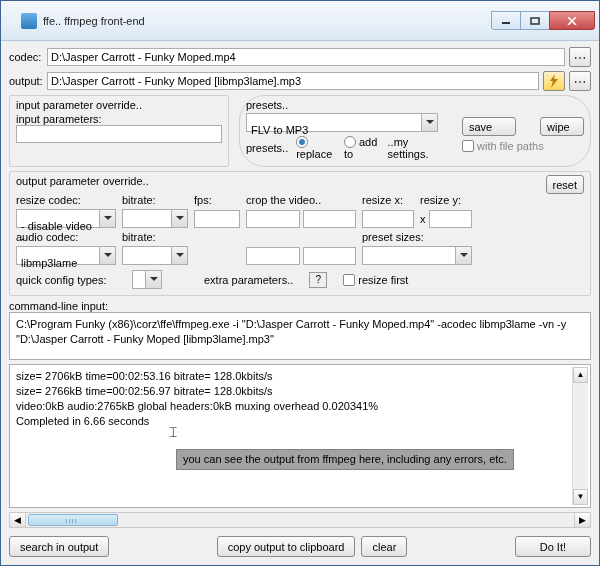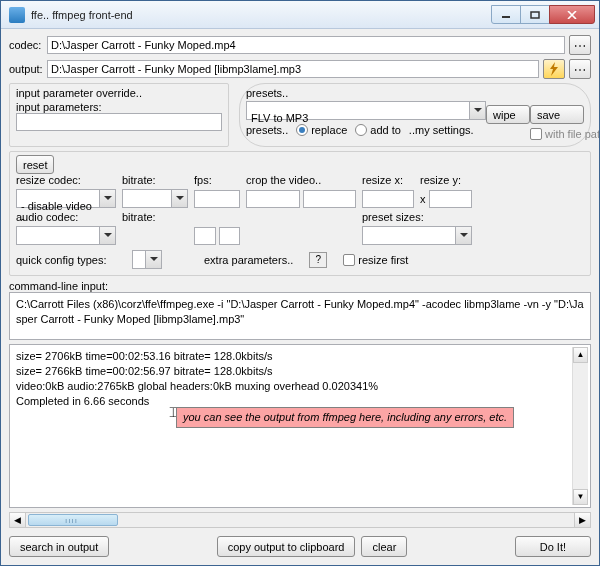--- a/index.html
+++ b/index.html
@@ -13,25 +13,25 @@
 }
 .window {
   background: #fff;
   border: 1px solid #3c6491;
   width: 600px;
   height: 566px;
   display: flex;
   flex-direction: column;
 }
 .titlebar {
-  height: 28px;
+  height: 40px;
   background: linear-gradient(#f4f8fc, #dde8f5);
   display: flex;
   align-items: center;
-  padding: 0 4px 0 8px;
+  padding: 0 4px 0 20px;
   border-bottom: 1px solid #b8c8dc;
 }
 .tb-icon {
   width: 16px; height: 16px;
   background: linear-gradient(#6ab0e8,#2a7cc0);
   border-radius: 2px;
   margin-right: 6px;
 }
 .titlebar .title { flex: 1; color: #222; }
 .tb-btns { display: flex; gap: 0; }
@@ -176,26 +176,25 @@
   background: #fff;
   flex: 1;
   padding: 4px 6px;
   font-size: 11px;
   line-height: 1.35;
   position: relative;
   overflow: hidden;
 }
 .tooltip {
   position: absolute;
-  left: 166px; top: 62px;
-  background: #fca5a5;
+  left: 166px; top: 84px;
+  background: #a3a3a3;
   border: 1px solid #808080;
   padding: 2px 6px;
   font-size: 11px;
-  font-style: italic;
 }
 .caret {
   position:absolute; left:162px; top:58px; width:1px; height:14px; background:transparent;
 }
 .caret::after { content:"⌶"; color:#000; font-size:14px; position:relative; left:-3px; }
 
 .hscroll {
   height: 16px;
   background: #efefef;
   border: 1px solid #c9c9c9;
@@ -270,48 +269,49 @@
       <div class="iconbtn dots"></div>
     </div>
 
     <div class="group-row">
       <div class="group" style="flex:0 0 220px">
         <span class="group-title">input parameter override..</span>
         <div class="lbl">input parameters:</div>
         <input class="txt" style="width: 100%;" value="">
       </div>
 
-      <div class="group" style="flex:1; display:flex; gap:0;border-radius:26px;">
+      <div class="group" style="flex:1; display:flex; gap:24px;border-radius:26px;">
         <div style="flex:1">
           <span class="group-title">presets..</span>
           <div class="combo">
             <div class="cv">FLV to MP3</div>
             <div class="cbtn"></div>
           </div>
           <div class="row" style="margin-top:4px; gap:8px;">
             <span>presets..</span>
             <label><span class="radio checked"></span><span>replace</span></label>
             <label><span class="radio"></span><span>add to</span></label>
             <span>..my settings.</span>
           </div>
-        </div>
-        <div class="side-btns" style="width:44px">
-          <div style="height:14px"></div>
-          <button class="btn sm">wipe</button>
         </div>
         <div class="side-btns">
           <div style="height:14px"></div>
           <button class="btn sm">save</button>
           <label style="white-space:nowrap;color:#888"><span class="check"></span><span>with file paths</span></label>
         </div>
+        <div class="side-btns" style="width:44px">
+          <div style="height:14px"></div>
+          <button class="btn sm">wipe</button>
+        </div>
       </div>
     </div>
 
     <div class="group">
       <div style="display:flex; justify-content:space-between; align-items:flex-start;">
+        <span class="group-title">output parameter override..</span>
         <button class="btn sm">reset</button>
       </div>
 
       <div class="grid-params">
         <span>resize codec:</span>
         <span>bitrate:</span>
         <span>fps:</span>
         <span>crop the video..</span>
         <span>resize x:</span>
         <span>resize y:</span>
@@ -338,20 +338,24 @@
         <span></span>
 
         <span>audio codec:</span>
         <span>bitrate:</span>
         <span></span>
         <span></span>
         <span style="grid-column:5 / span 2">preset sizes:</span>
         <span></span>
 
         <div class="combo sm">
+            <div class="cv">libmp3lame</div>
+            <div class="cbtn"></div>
+          </div>
+        <div class="combo sm">
             <div class="cv"></div>
             <div class="cbtn"></div>
           </div>
         <span></span>
         <div style="display:flex;gap:3px">
             <input class="minitxt" style="">
             <input class="minitxt" style="">
           </div>
         <div class="combo sm" style="grid-column:5 / span 2">
             <div class="cv"></div>
@@ -368,21 +372,21 @@
           </div>
         <span style="width:10px"></span>
         <span>extra parameters..</span>
         <div class="help">?</div>
         <label><span class="check"></span><span>resize first</span></label>
       </div>
     </div>
 
     <div>
       <div class="lbl">command-line input:</div>
-      <div class="cliblock">C:\Carrott Files (x86)\corz\ffe\ffmpeg.exe  -i  "D:\Jasper Carrott - Funky Moped.mp4"  -acodec libmp3lame  -vn  -y  "D:\Jasper Carrott - Funky Moped [libmp3lame].mp3"</div>
+      <div class="cliblock">C:\Program Funky (x86)\corz\ffe\ffmpeg.exe  -i  "D:\Jasper Carrott - Funky Moped.mp4"  -acodec libmp3lame  -vn  -y  "D:\Jasper Carrott - Funky Moped [libmp3lame].mp3"</div>
     </div>
 
 
     <div class="outbox">
       <div>size=    2706kB time=00:02:53.16 bitrate= 128.0kbits/s</div>
       <div>size=    2766kB time=00:02:56.97 bitrate= 128.0kbits/s</div>
       <div>video:0kB audio:2765kB global headers:0kB muxing overhead 0.020341%</div>
       <div></div>
       <div>Completed in 6.66 seconds</div>
       <span class="caret"></span>

